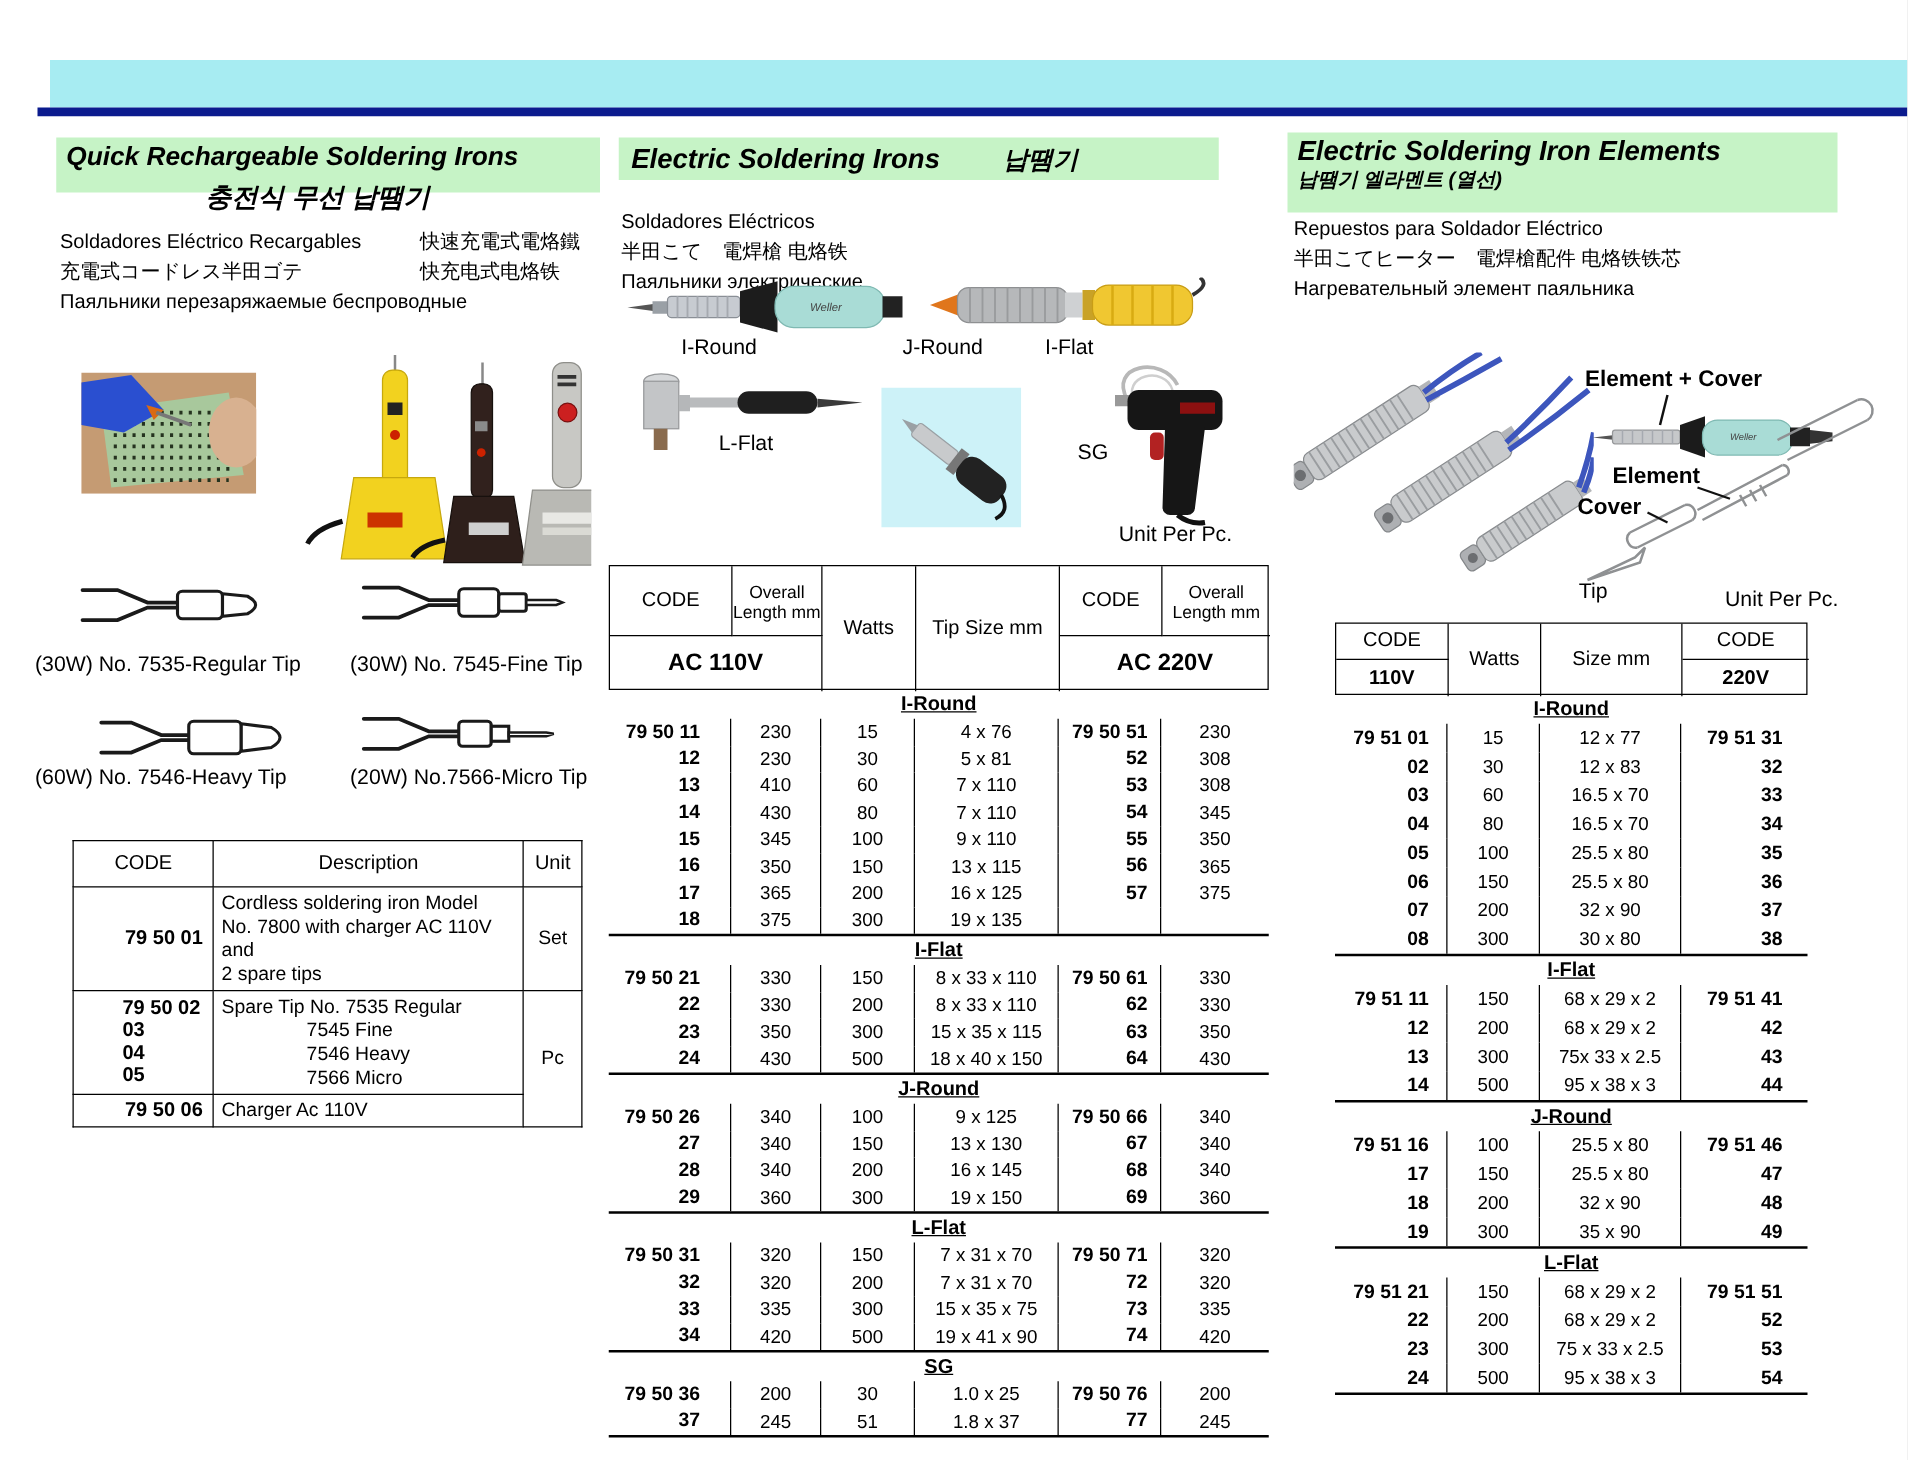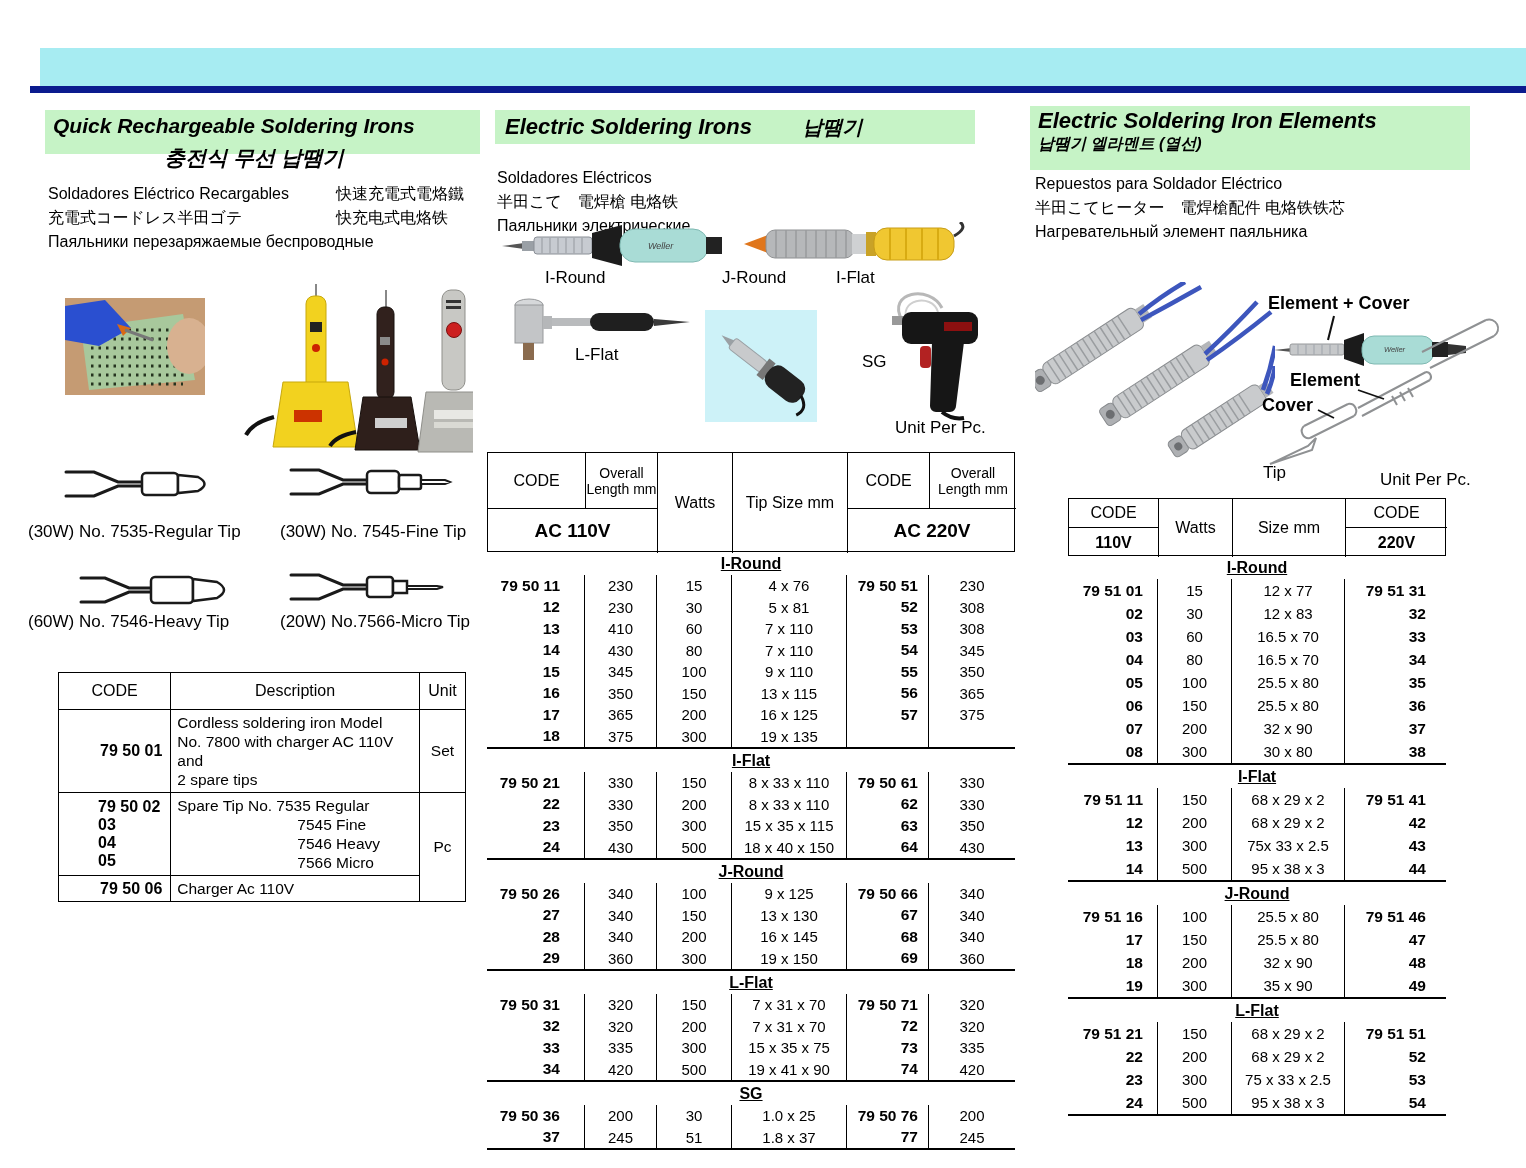--- a/index.html
+++ b/index.html
@@ -46,21 +46,21 @@
   .bb{border-bottom:1.5px solid #000;}
   .hsmall{font-size:14px;line-height:16px;}
   .hbold{font-weight:bold;font-size:19px;}
   
   #left-table{border-collapse:collapse;width:408px;}
   #left-table td{border:1.6px solid #000;padding:3px 6px;font-size:15.5px;vertical-align:middle;}
   #left-table .lt-head td{text-align:center;font-size:16px;height:30px;}
   #left-table .code{font-weight:bold;font-size:16px;text-align:center;white-space:nowrap;padding-left:39px;}
   #left-table .codes{text-align:left;padding-right:10px;}
   #left-table .desc{line-height:19px;}
-  #left-table .desc .indent{margin-left:120px;}
+  #left-table .desc .indent{margin-left:68px;}
   #left-table .unit{text-align:center;}
   .img-label{font-size:17px;white-space:nowrap;}
   .small-cap{font-size:17px;white-space:nowrap;}
   .ptr-label{font-weight:bold;font-size:18px;white-space:nowrap;}
 </style>
 </head>
 <body>
 
 <div id="page">
 

